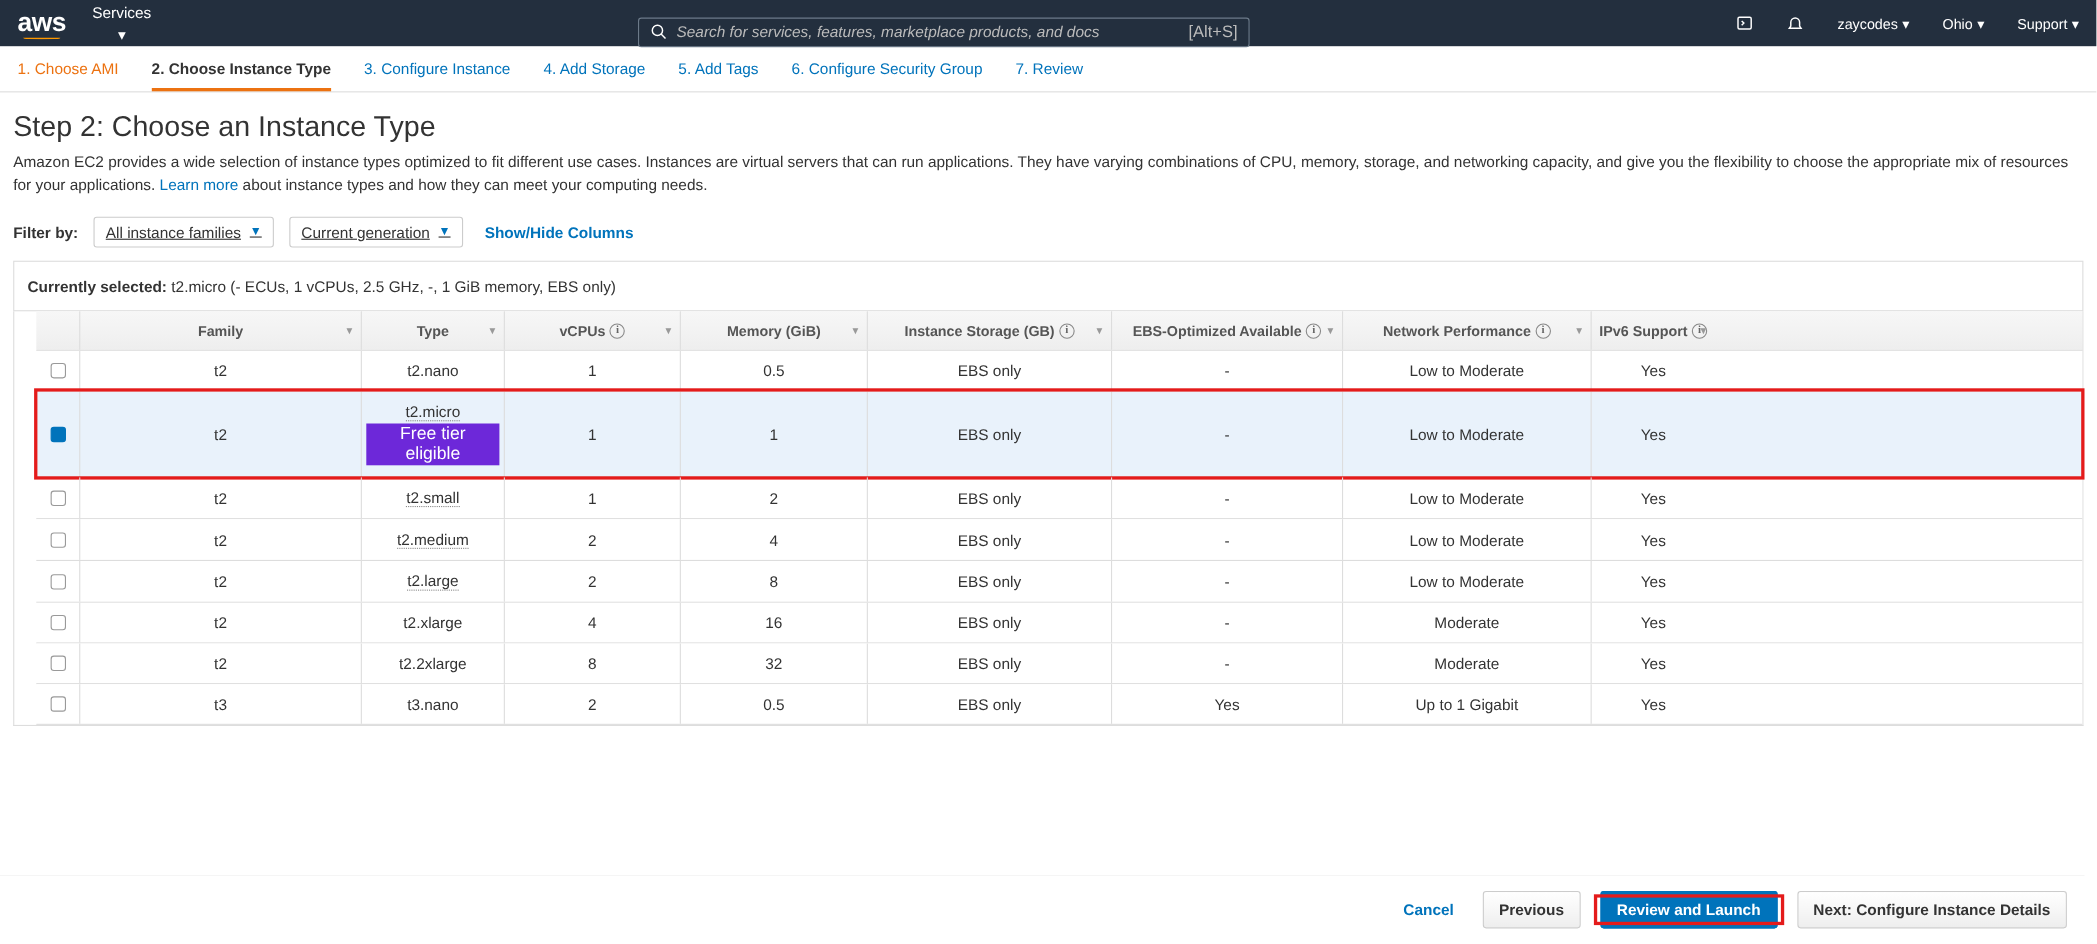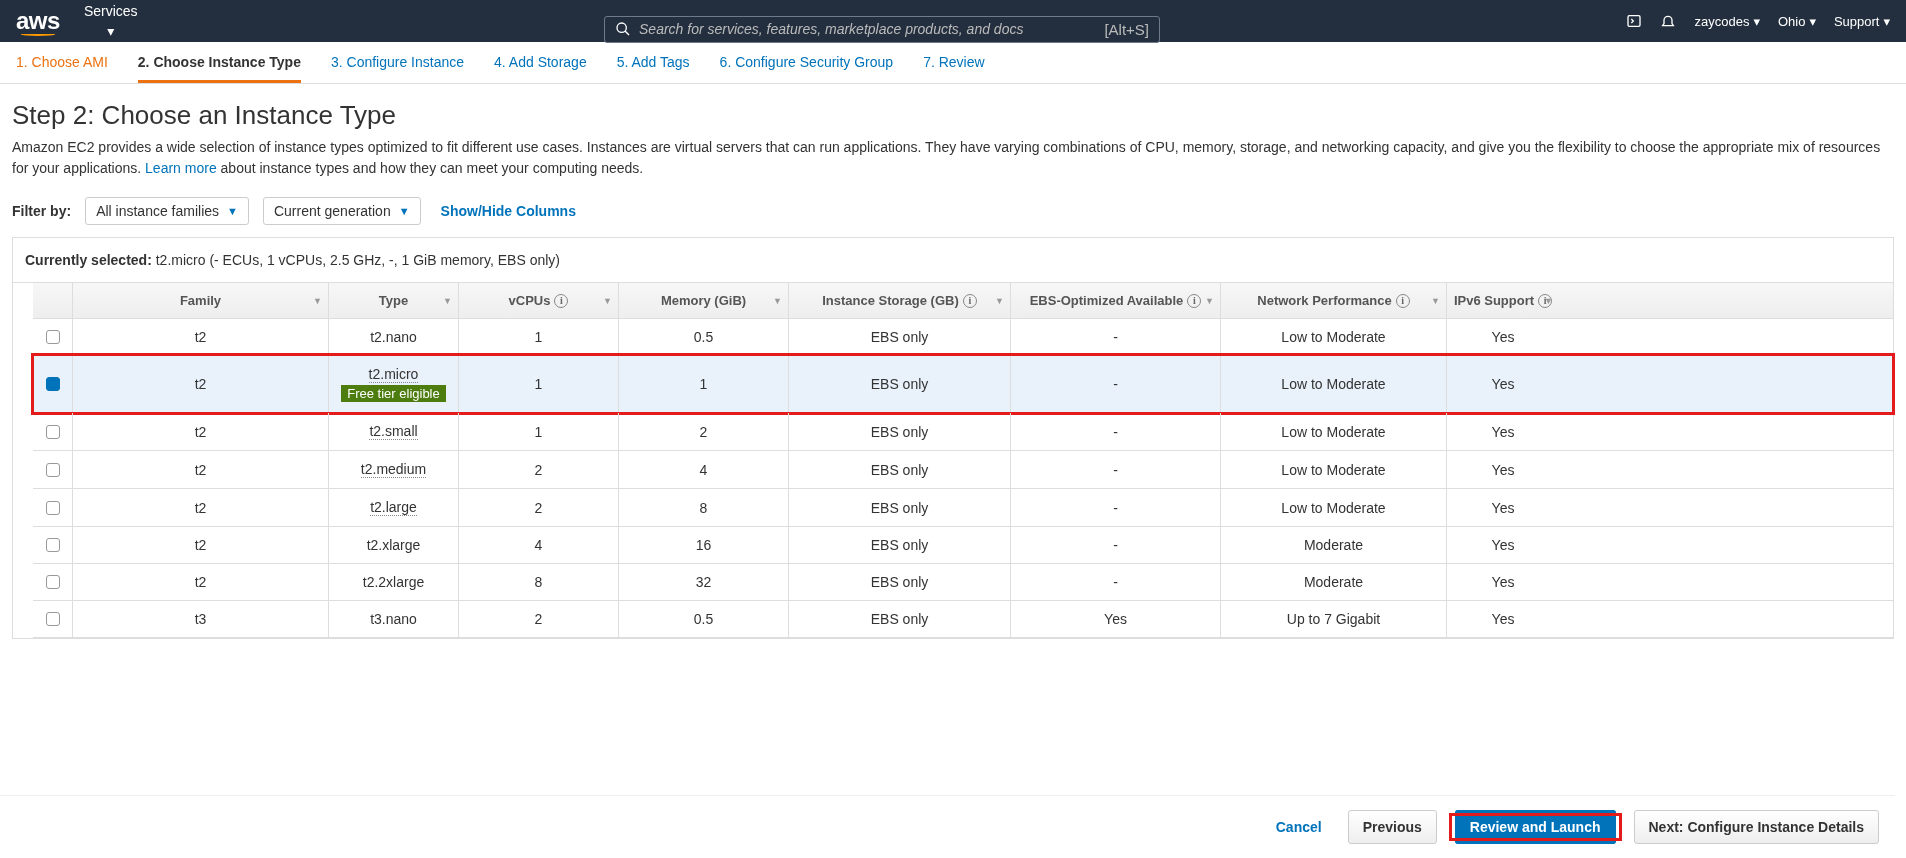--- a/index.html
+++ b/index.html
@@ -7,39 +7,39 @@
 
 
 .header { background: #232f3e; height: 42px; display: flex; align-items: center; padding: 0 16px; color: #fff; }
 .aws-logo { font-weight: bold; font-size: 24px; letter-spacing: -0.5px; color: #fff; margin-right: 24px; display: flex; flex-direction: column; align-items: center; }
 .aws-logo-swoosh { width: 34px; height: 3px; border-bottom: 2px solid #ff9900; border-radius: 0 0 50% 50%; margin-top: -2px; }
 .services-btn { display: flex; align-items: center; gap: 4px; cursor: pointer; font-size: 14px; flex-direction: column; }
 .search-box { margin-left: auto; display: flex; align-items: center; background: #232f3e; border: 1px solid #6c7a89; border-radius: 3px; padding: 4px 10px; width: 556px; margin-top: 16px; }
 .search-box input { background: transparent; border: none; outline: none; color: #fff; font-size: 14px; flex: 1; margin-left: 8px; font-style: italic; }
 .search-box input::placeholder { color: #bbb; }
 .search-kbd { color: #bbb; font-size: 15px; }
-.header-right { margin-left: auto; display: flex; align-items: center; gap: 18px; font-size: 13px; }
+.header-right { margin-left: auto; display: flex; align-items: center; gap: 30px; font-size: 13px; }
 .header-item { display: flex; align-items: center; gap: 4px; cursor: pointer; }
 .icon-svg { width: 16px; height: 16px; }
 
 
 .tab-bar { border-bottom: 1px solid #ddd; padding: 12px 16px 0; display: flex; gap: 30px; font-size: 14px; }
 .tab { color: #0073bb; padding-bottom: 10px; cursor: pointer; }
 .tab.done { color: #ec7211; }
 .tab.active { color: #333; font-weight: bold; border-bottom: 3px solid #ec7211; }
 
 
 .content { padding: 16px 12px 100px; }
 .page-title { font-size: 26px; font-weight: 400; margin-bottom: 6px; }
 .page-desc { font-size: 14px; color: #333; line-height: 1.5; margin-bottom: 18px; }
 .page-desc a { color: #0073bb; text-decoration: none; }
 
 .filter-row { display: flex; align-items: center; gap: 14px; margin-bottom: 0; padding-bottom: 12px; }
 .filter-label { font-weight: bold; }
-.dropdown-btn { border: 1px solid #ccc; background: #fff; border-radius: 3px; padding: 5px 10px; font-size: 14px; display: inline-flex; align-items: center; gap: 8px; cursor: pointer; }
+.dropdown-btn { border: 1px solid #ccc; background: #fff; border-radius: 3px; padding: 5px 10px; font-size: 14px; display: inline-flex; align-items: center; gap: 8px; cursor: pointer; text-decoration: underline; }
 .dropdown-caret { color: #0073bb; font-size: 11px; }
 .link-btn { color: #0073bb; font-weight: bold; cursor: pointer; margin-left: 6px; }
 
 .summary-bar { border: 1px solid #ddd; padding: 14px 12px; background: #fff; font-size: 14px; }
 .summary-bar b { font-weight: bold; }
 
 
 .table { border: 1px solid #ddd; border-top: none; width: 100%; padding-left: 20px; }
 .thead { display: flex; background: linear-gradient(#f7f7f7,#eee); border-bottom: 1px solid #ddd; }
 .th, .td { display: flex; align-items: center; justify-content: center; padding: 10px 4px; border-right: 1px solid #ddd; position: relative; text-align: center; }
@@ -56,21 +56,21 @@
 .col-net { width: 226px; }
 .col-ipv6 { width: 112px; border-right: none; }
 
 .tbody .tr { display: flex; border-bottom: 1px solid #ddd; background: #fff; }
 .tbody .tr.selected { background: #e9f2fb; }
 .td { font-size: 14px; color: #333; }
 .checkbox { width: 14px; height: 14px; border: 1px solid #999; border-radius: 3px; background: #fff; }
 .checkbox.checked { background: #0073bb; border-color: #0073bb; }
 .type-cell { flex-direction: column; gap: 2px; }
 .type-name { border-bottom: 1px dotted #888; }
-.free-tier { background: #4d7c0f; color: #fff; font-size: 13px; padding: 1px 6px; }
+.free-tier { background: #6d28d9; color: #fff; font-size: 16px; padding: 1px 6px; }
 
 .red-box { border: 3px solid #e41b1b; position: absolute; pointer-events: none; }
 .red-box-row { top: -3px; left: -2px; right: -2px; bottom: -3px; }
 .tr.selected { position: relative; }
 
 
 .footer { position: fixed; bottom: 0; left: 0; right: 11px; background: #fff; padding: 14px 16px; border-top: 1px solid #eee; display: flex; justify-content: flex-end; align-items: center; gap: 12px; }
 .btn { padding: 8px 14px; border-radius: 3px; font-size: 14px; cursor: pointer; border: 1px solid #ccc; background: linear-gradient(#fff,#eee); font-weight: bold; }
 .btn-link { border: none; background: none; color: #0073bb; }
 .btn-primary { background: #0073bb; border-color: #0073bb; color: #fff; }
@@ -312,21 +312,21 @@
             <span class="checkbox"></span>
           </div>
           <div class="td col-family">t3</div>
           <div class="td col-type type-cell">
             <span>t3.nano</span>
           </div>
           <div class="td col-vcpu">2</div>
           <div class="td col-mem">0.5</div>
           <div class="td col-storage">EBS only</div>
           <div class="td col-ebs">Yes</div>
-          <div class="td col-net">Up to 7 Gigabit</div>
+          <div class="td col-net">Up to 1 Gigabit</div>
           <div class="td col-ipv6">Yes</div>
         </div>
       </div>
   </div>
 </div>
 
 <div class="footer">
   <span class="btn btn-link">Cancel</span>
   <span class="btn">Previous</span>
   <span class="review-wrap">

